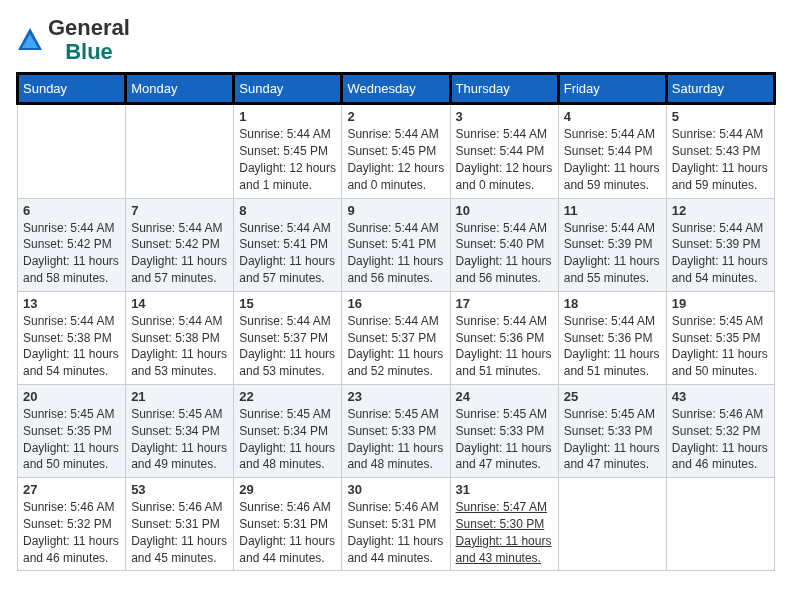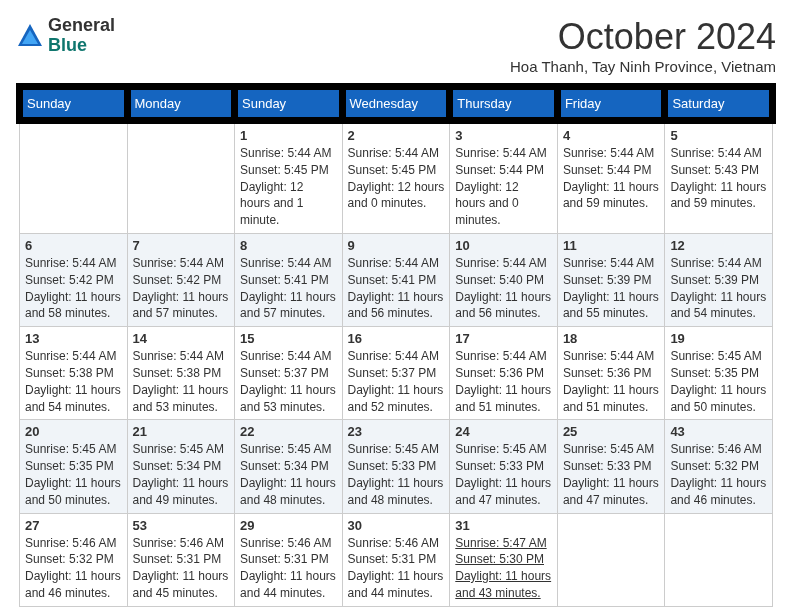--- a/index.html
+++ b/index.html
@@ -15,23 +15,24 @@
       justify-content: space-between;
       align-items: flex-start;
       margin-bottom: 8px;
     }
     .logo {
       display: flex;
       align-items: center;
       gap: 4px;
     }
     .logo-text {
-      font-size: 18px;
+      font-size: 22px;
       font-weight: bold;
       line-height: 1.1;
+      text-align: center;
     }
     .logo-general { color: #333; }
     .logo-blue { color: #0f766e; }
     .logo-icon {
       width: 28px;
       height: 28px;
     }
     .title-block {
       text-align: right;
     }
@@ -49,21 +50,21 @@
       border-collapse: collapse;
       font-size: 11px;
     }
     .calendar th {
       background: #1565c0;
       color: #fff;
       padding: 6px 4px;
       text-align: left;
       font-size: 13px;
       font-weight: normal;
-      border: 7px solid #000000;
+      border: 3px solid #000000;
     }
     .calendar td {
       border: 1px solid #ccc;
       vertical-align: top;
       padding: 4px 5px;
       width: 108px;
       min-height: 80px;
       background: #fff;
     }
     .calendar tr:nth-child(even) td {
@@ -91,24 +92,20 @@
   <div class="logo">
     <svg class="logo-icon" viewBox="0 0 28 28" xmlns="http://www.w3.org/2000/svg">
       <polygon points="14,2 26,24 2,24" fill="#1565c0"></polygon>
       <polygon points="14,8 22,22 6,22" fill="#42a5f5"></polygon>
     </svg>
     <div class="logo-text">
       <span class="logo-general">General</span><br>
       <span class="logo-blue">Blue</span>
     </div>
   </div>
-  <div class="title-block">
-    <div class="month-title">October 2024</div>
-    <div class="subtitle">Hoa Thanh, Tay Ninh Province, Vietnam</div>
-  </div>
 </div>
 
 <table class="calendar">
   <thead>
     <tr id="header-row">
         <th>Sunday</th>
         <th>Monday</th>
         <th>Sunday</th>
         <th>Wednesday</th>
         <th>Thursday</th>

